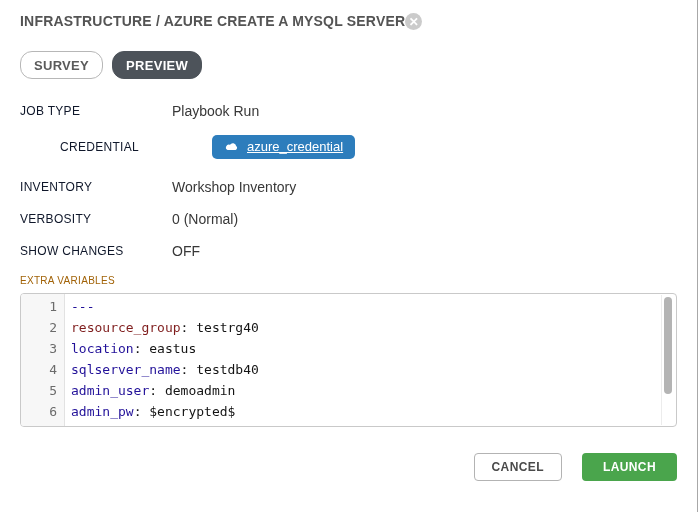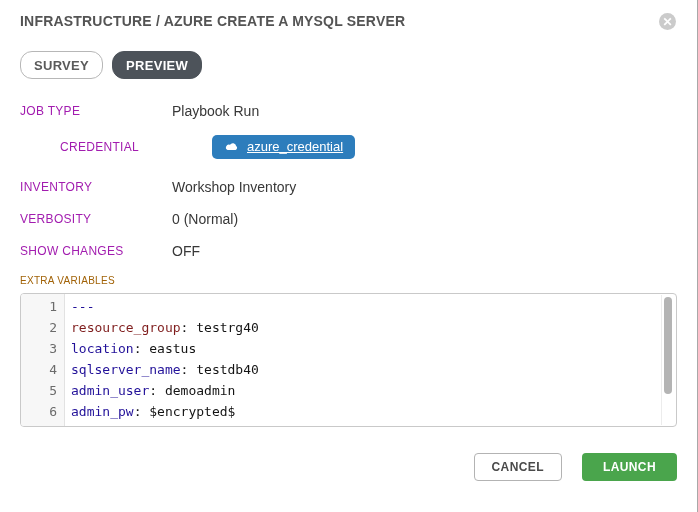--- a/index.html
+++ b/index.html
@@ -10,21 +10,21 @@
     overflow: hidden;
   }
   .modal {
     width: 698px; height: 512px;
     background: #fff;
     border-right: 1px solid #a8a8a8;
     padding: 13px 20px 0 20px;
     position: relative;
   }
   
-  .modal-header { display: flex; justify-content: space-between; align-items: flex-start; }
+  .modal-header { display: flex; align-items: flex-start; }
   .modal-title {
     font-size: 14px; font-weight: bold; color: #545454;
     letter-spacing: 0.2px; text-transform: uppercase;
   }
   .close-btn {
     width: 17px; height: 17px; border-radius: 50%;
     background: #cbcbcb; color: #fff;
     display: flex; align-items: center; justify-content: center;
     font-size: 12px; font-weight: bold; line-height: 1;
     cursor: pointer; margin-right: 1px; user-select: none;
@@ -38,21 +38,21 @@
     letter-spacing: 0.3px; cursor: pointer;
   }
   .tab-inactive { background: #fff; border: 1px solid #b7b7b7; color: #5a5a5a; }
   .tab-active   { background: #4d535a; border: 1px solid #4d535a; color: #fff; }
   
   .details { margin-top: 24px; }
   .detail-row { display: flex; align-items: center; margin-bottom: 16px; }
   .detail-row.badge-row { margin-bottom: 20px; margin-left: 40px; }
   .detail-label {
     width: 152px; flex-shrink: 0;
-    font-size: 12px; color: #a21caf; letter-spacing: 0.3px;
+    font-size: 12px; color: #0f172a; letter-spacing: 0.3px;
     text-transform: uppercase;
   }
   .detail-value { font-size: 14px; color: #383838; }
   .credential-badge {
     display: inline-flex; align-items: center; gap: 8px;
     background: #2d7dbc; color: #fff;
     font-size: 13px; padding: 4px 12px 5px 12px;
     border-radius: 5px; cursor: pointer; text-decoration: underline;
   }
   .credential-badge svg { width: 15px; height: 11px; fill: #ffffff; flex-shrink: 0; }

